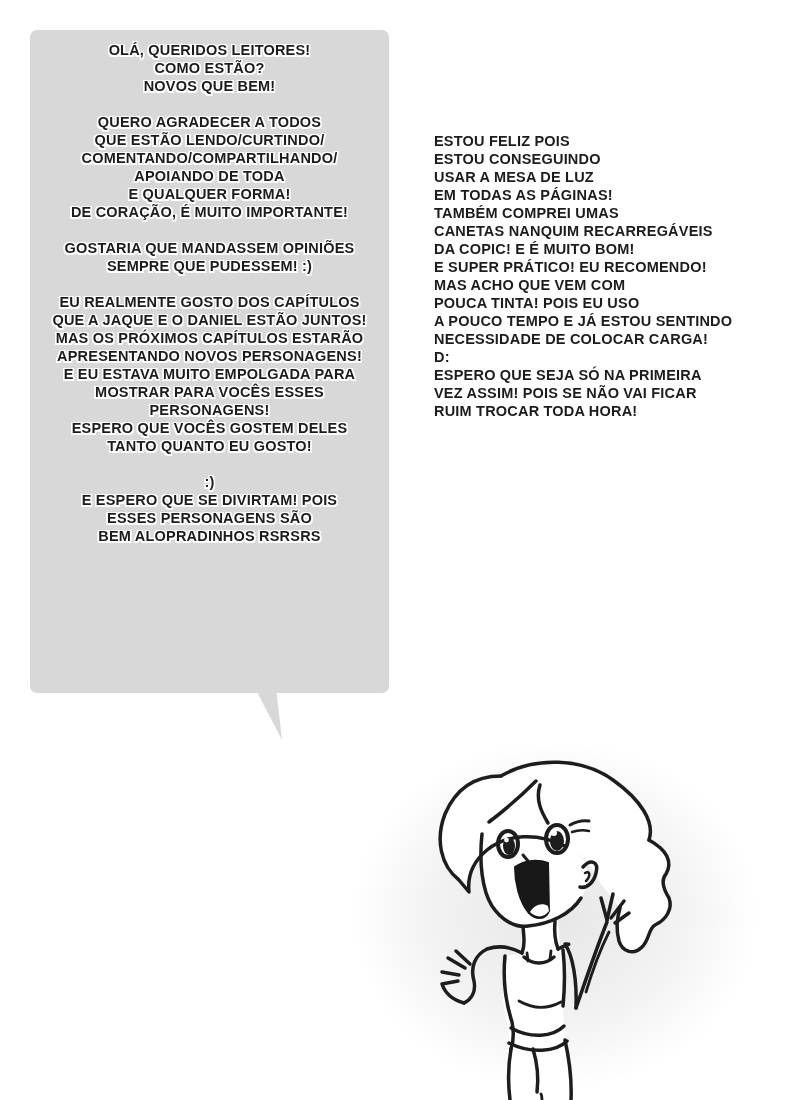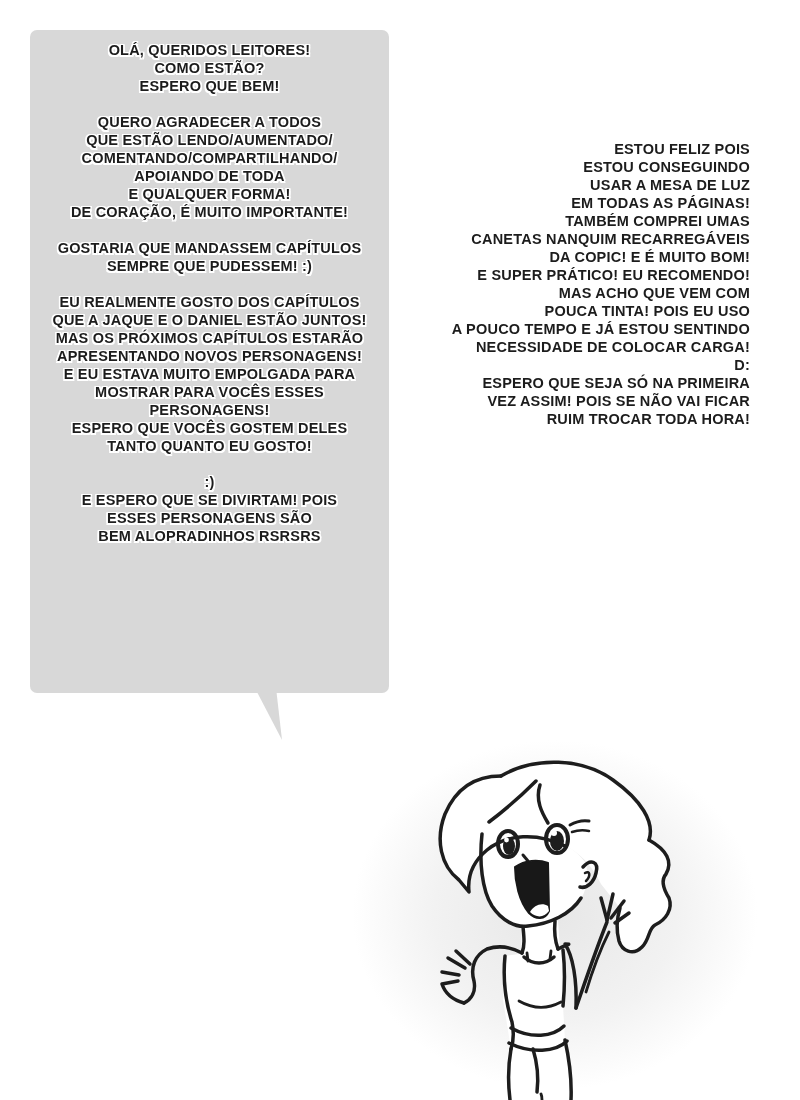--- a/index.html
+++ b/index.html
@@ -42,47 +42,47 @@
   .bubble .comic-text{
     text-shadow:
       -1.5px -1.5px 0 #fff, 1.5px -1.5px 0 #fff,
       -1.5px 1.5px 0 #fff, 1.5px 1.5px 0 #fff,
       -1.5px 0 0 #fff, 1.5px 0 0 #fff,
       0 -1.5px 0 #fff, 0 1.5px 0 #fff;
   }
 
   
   .note{
-    position:absolute;left:434px;top:140px;width:316px;
-    text-align:right;
+    position:absolute;left:434px;top:132px;width:316px;
+    text-align:left;
   }
   .note .comic-text{margin-bottom:36px;}
 
   
   .character{position:absolute;left:415px;top:760px;width:270px;height:340px;}
   .character svg{display:block;}
 </style>
 </head>
 <body>
 
 <div class="page">
 
   <div class="glow"></div>
 
   <div class="bubble">
     <p class="comic-text">OLÁ, QUERIDOS LEITORES!
 COMO ESTÃO?
-ESPERO QUE BEM!</p>
+NOVOS QUE BEM!</p>
     <p class="comic-text">QUERO AGRADECER A TODOS
-QUE ESTÃO LENDO/AUMENTADO/
+QUE ESTÃO LENDO/CURTINDO/
 COMENTANDO/COMPARTILHANDO/
 APOIANDO DE TODA
 E QUALQUER FORMA!
 DE CORAÇÃO, É MUITO IMPORTANTE!</p>
-    <p class="comic-text">GOSTARIA QUE MANDASSEM CAPÍTULOS
+    <p class="comic-text">GOSTARIA QUE MANDASSEM OPINIÕES
 SEMPRE QUE PUDESSEM! :)</p>
     <p class="comic-text">EU REALMENTE GOSTO DOS CAPÍTULOS
 QUE A JAQUE E O DANIEL ESTÃO JUNTOS!
 MAS OS PRÓXIMOS CAPÍTULOS ESTARÃO
 APRESENTANDO NOVOS PERSONAGENS!
 E EU ESTAVA MUITO EMPOLGADA PARA
 MOSTRAR PARA VOCÊS ESSES PERSONAGENS!
 ESPERO QUE VOCÊS GOSTEM DELES
 TANTO QUANTO EU GOSTO!</p>
     <p class="comic-text">:)

